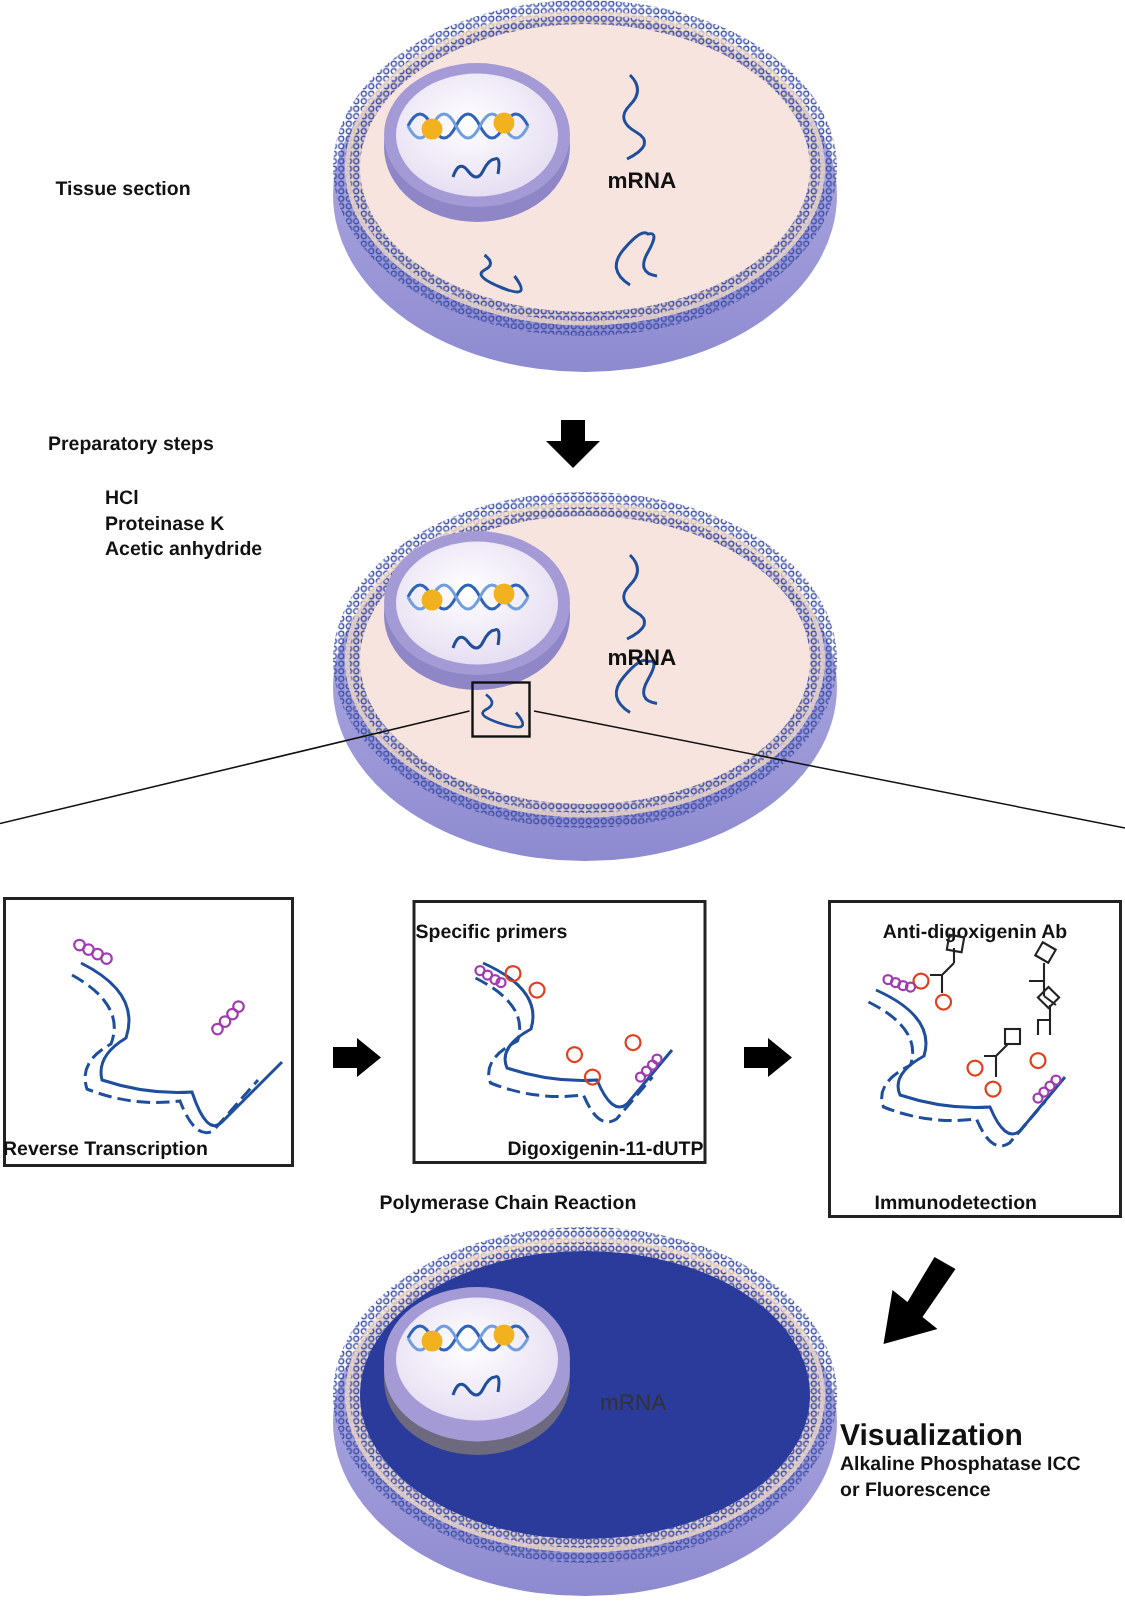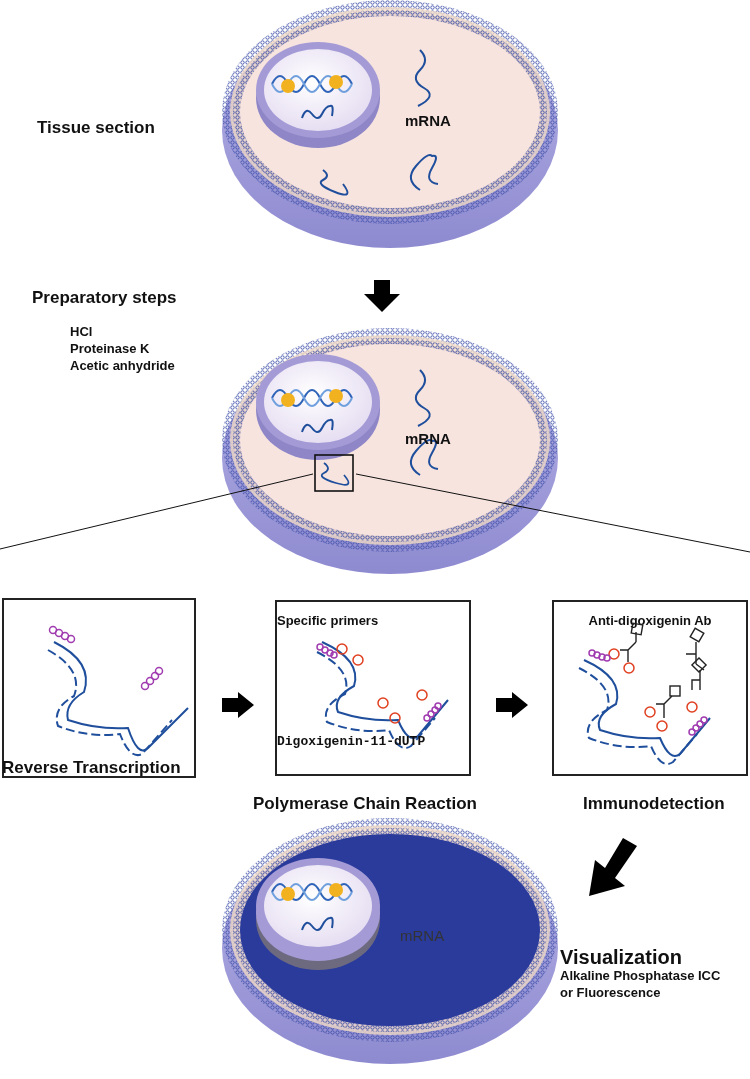--- a/index.html
+++ b/index.html
@@ -1,20 +1,20 @@
 <!DOCTYPE html>
 <html><head>
 <meta charset="utf-8">
 <style>
   html, body { margin: 0; padding: 0; background: #ffffff; }
   body { width: 750px; height: 1079px; position: relative; overflow: hidden;
          font-family: "Liberation Sans", "DejaVu Sans", sans-serif; color: #111; }
   .abs { position: absolute; }
   .lbl { font-weight: bold; white-space: nowrap; }
-  .t-lg { font-size: 17px; }
+  .t-lg { font-size: 13px; }
   .t-md { font-size: 15px; }
   .t-sm { font-size: 13px; line-height: 17px; }
   .panel { position: absolute; border: 2px solid #222; background: #fff; box-sizing: border-box; }
   svg { position: absolute; overflow: visible; }
 </style>
 </head>
 <body>
 
 <svg width="0" height="0" style="position:absolute">
   <defs>
@@ -140,29 +140,29 @@
       <circle cx="43" cy="45" r="3"></circle>
         <circle cx="48" cy="48" r="3"></circle>
         <circle cx="53" cy="51" r="3"></circle>
         <circle cx="57" cy="53" r="3"></circle>
       <circle cx="150" cy="116" r="3"></circle>
         <circle cx="154" cy="112" r="3"></circle>
         <circle cx="158" cy="108" r="3"></circle>
         <circle cx="161" cy="104" r="3"></circle>
     </g>
   </svg>
-  <div class="abs lbl t-sm" style="left:0; right:0; bottom:24px; text-align:left;font-family:Liberation Mono, monospace;">Digoxigenin-11-dUTP</div>
+  <div class="abs lbl t-sm" style="left:0; right:0; bottom:0; text-align:right;">Digoxigenin-11-dUTP</div>
 </div>
 <div class="abs lbl t-lg" style="left:253px; top:794px;">Polymerase Chain Reaction</div>
 
 <svg style="left:496px; top:692px;" width="34" height="26">
   <polygon points="0,6 16,6 16,0 32,13 16,26 16,20 0,20" fill="#000"></polygon>
 </svg>
 
-<div class="panel" style="left:552px; top:600px; width:196px; height:176px;">
+<div class="panel" style="left:552px; top:600px; width:196px; height:212px;">
   <div class="abs lbl t-sm" style="left:0; right:0; top:10px; text-align:center;">
     <div>Anti-digoxigenin Ab</div>
   </div>
   <svg style="left:0; top:0;" width="196" height="176">
     <path d="M30 58 q40 18 32 44 q-22 12 -16 26 q30 10 60 8 q10 24 20 16 l30 -36" stroke="#1f4f9c" stroke-width="2" fill="none"></path>
     <path d="M25 66 q36 18 28 42 q-24 12 -18 28 q30 12 62 8 q10 24 22 16 l24 -28" stroke="#1f4f9c" stroke-width="2" fill="none" stroke-dasharray="9 4"></path>
     <g stroke="#e04020" stroke-width="1.5" fill="none">
       <circle cx="60" cy="52" r="5"></circle>
         <circle cx="75" cy="66" r="5"></circle>
         <circle cx="96" cy="110" r="5"></circle>

